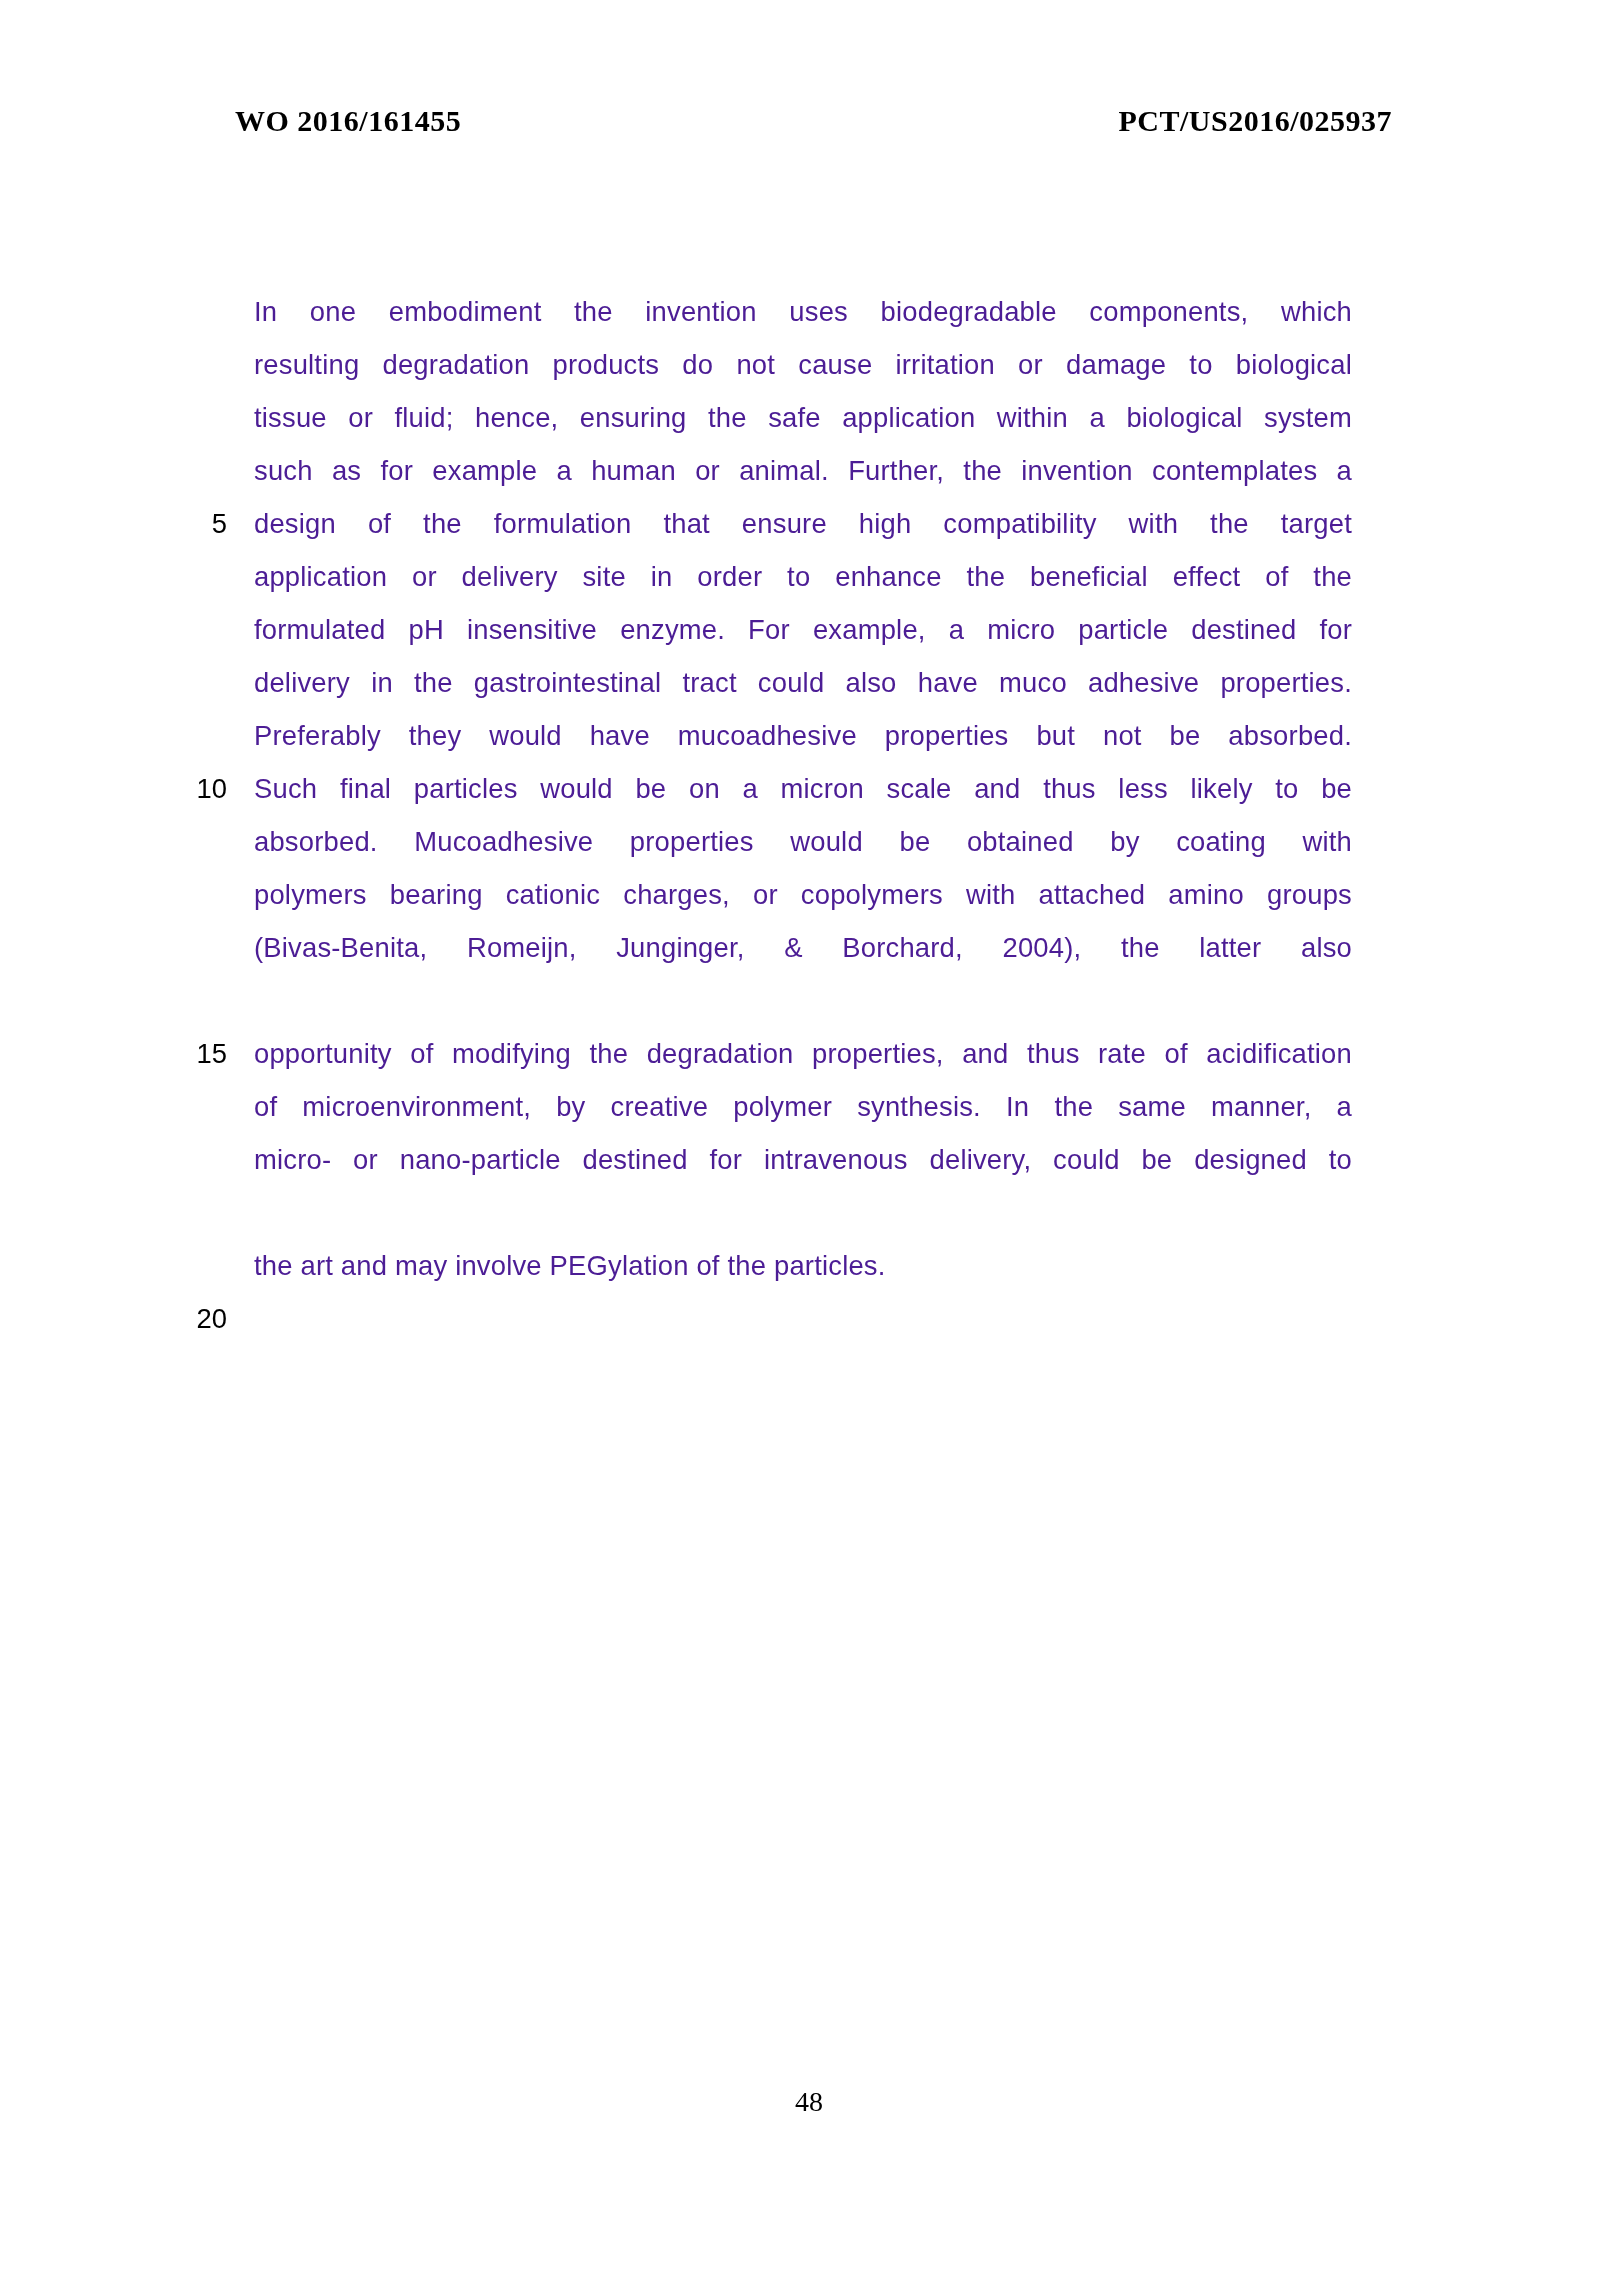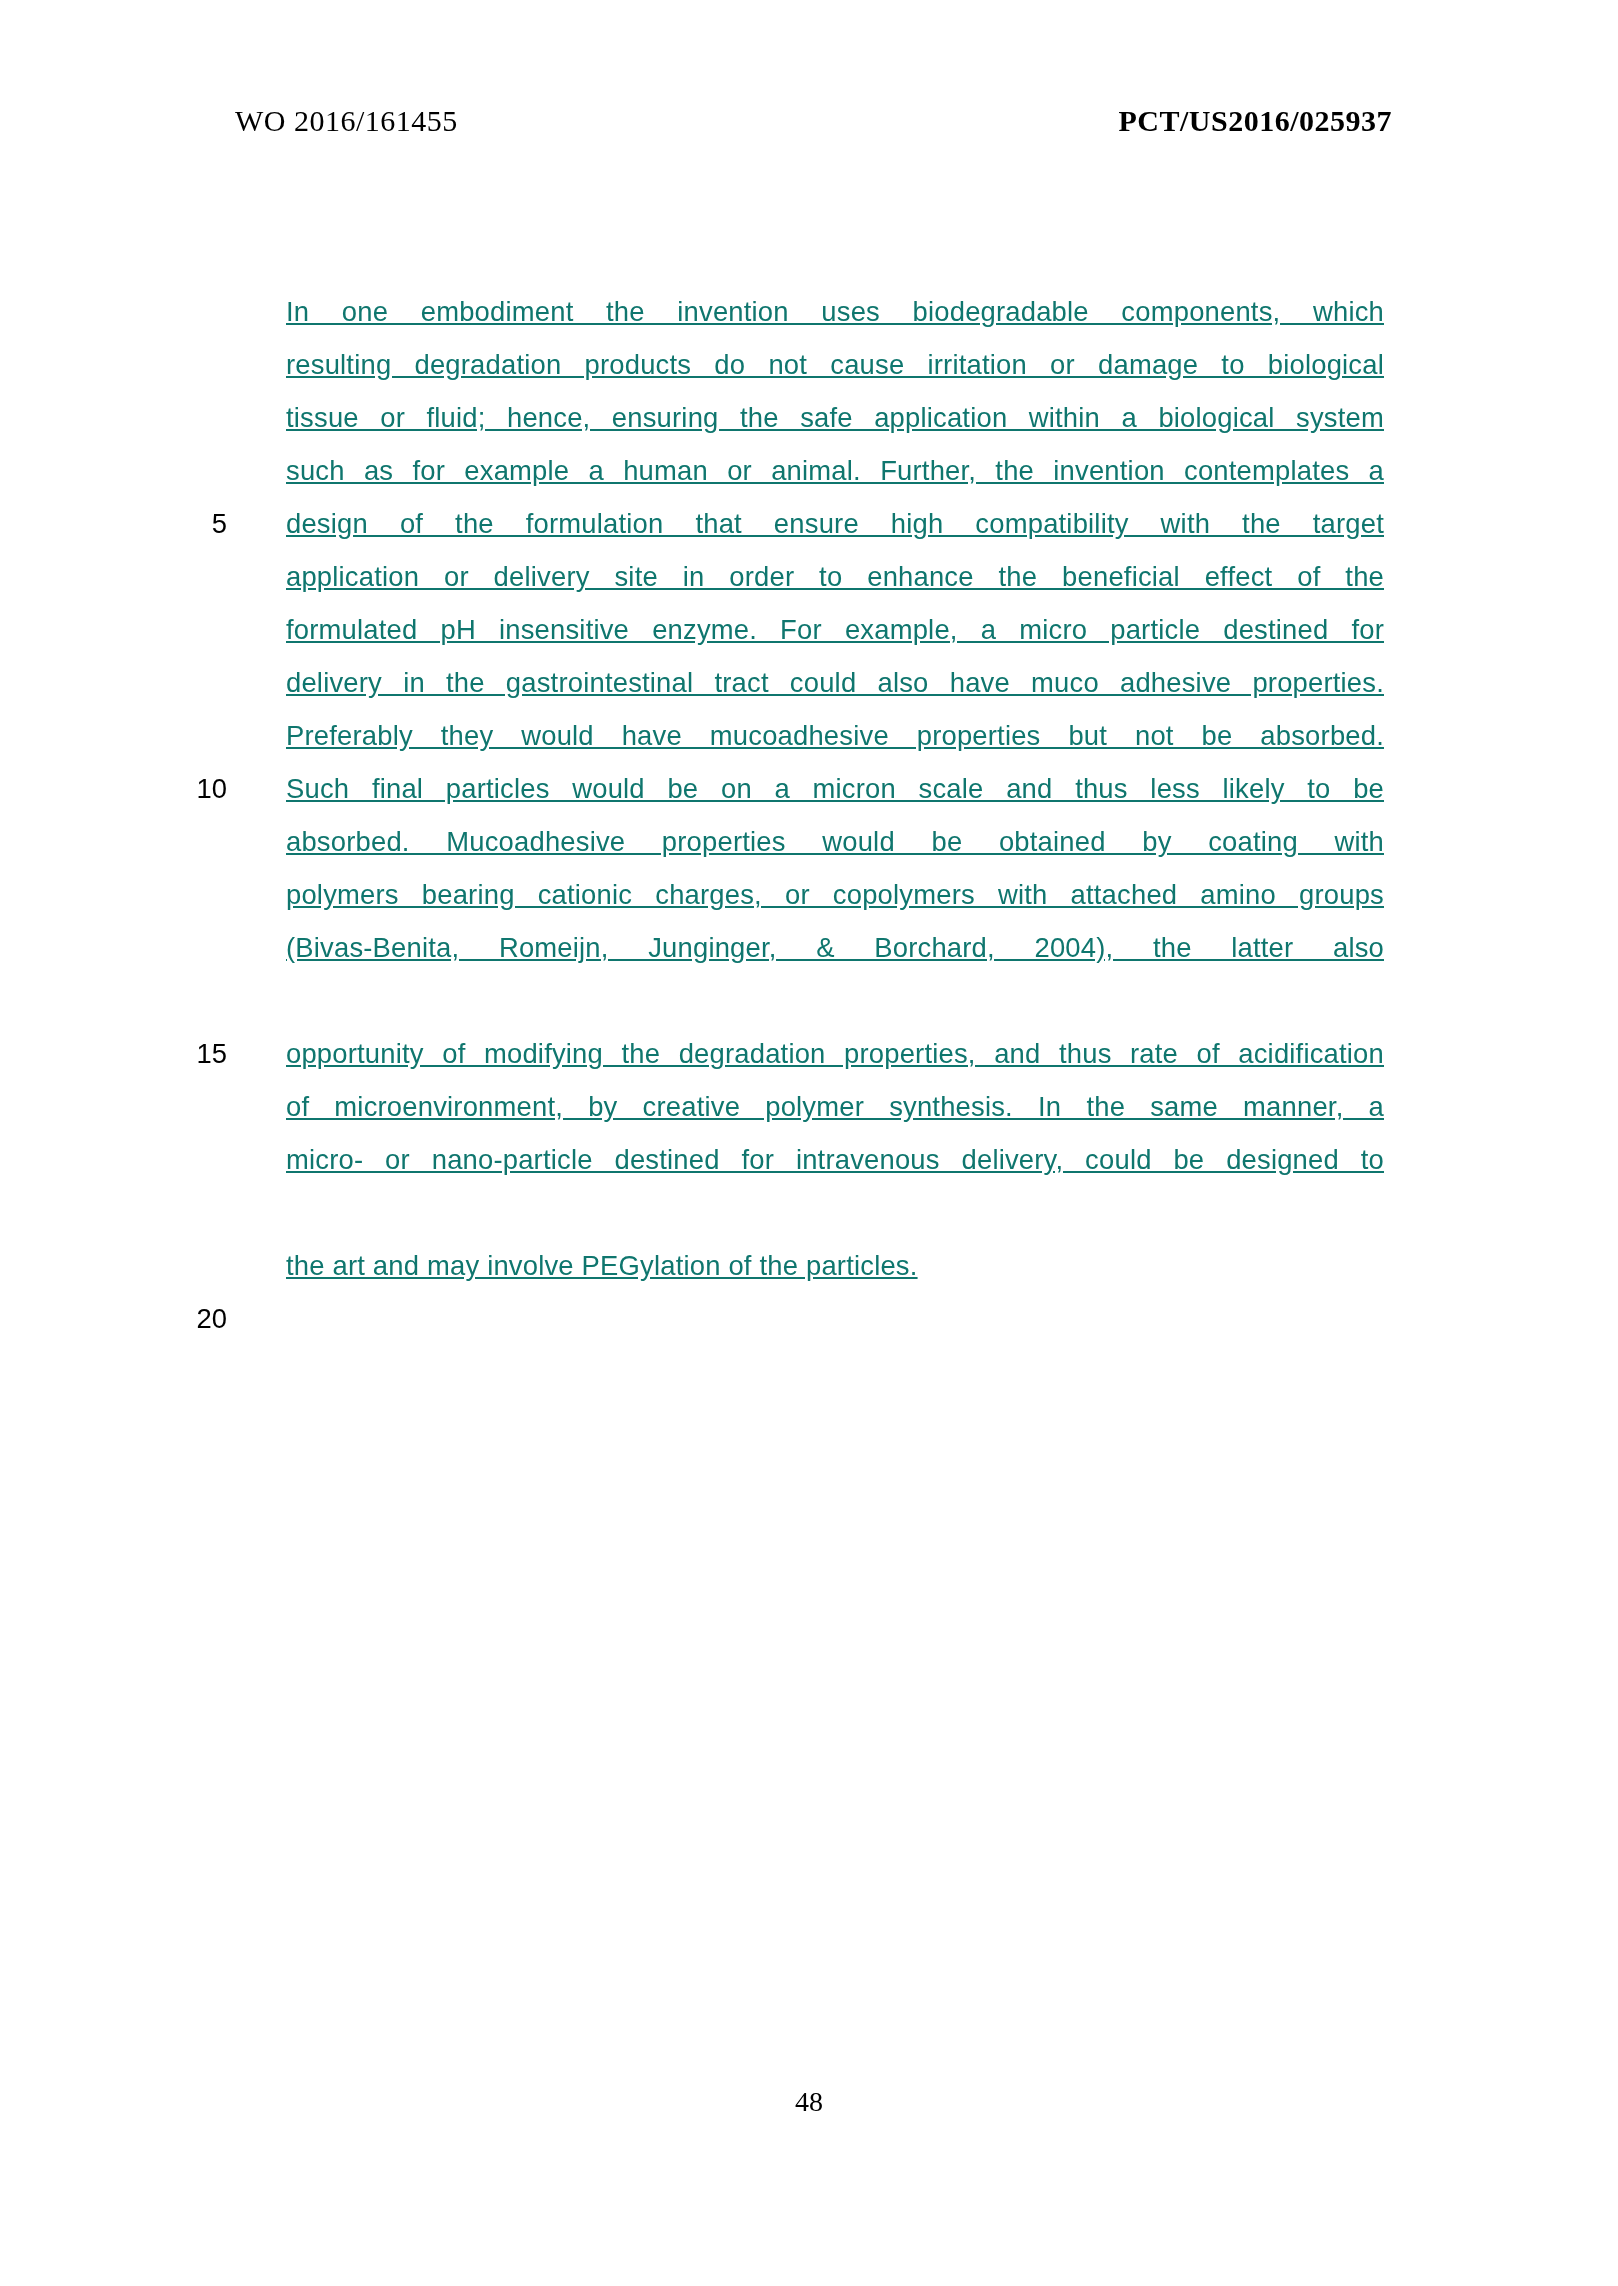--- a/index.html
+++ b/index.html
@@ -9,21 +9,21 @@
     position: relative;
     font-family: "Liberation Sans", sans-serif;
     overflow: hidden;
   }
   .page {
     position: absolute; inset: 0; background: #ffffff;
   }
   .header-left {
     position: absolute; left: 235px; top: 104px;
     font-family: "Liberation Serif", serif;
-    font-weight: normal; font-size: 30px; letter-spacing: 0.5px;
+    font-weight: bold; font-size: 30px; letter-spacing: 0.5px;
     white-space: nowrap;
   }
   .header-right {
     position: absolute; right: 226px; top: 104px;
     font-family: "Liberation Serif", serif;
     font-weight: bold; font-size: 30px; letter-spacing: 0.5px;
     white-space: nowrap;
   }
   .content {
     position: absolute; top: 285px; left: 0; width: 1618px;
@@ -33,29 +33,28 @@
   }
   .line-num {
     flex: 0 0 227px; width: 227px;
     text-align: right;
     font-family: "Liberation Sans", sans-serif;
     font-size: 27.4px; line-height: 53px;
     color: #000;
   }
   .line-text {
     flex: 0 0 1098px; width: 1098px;
-    margin-left: 59px;
+    margin-left: 27px;
     font-family: "Liberation Sans", sans-serif;
     font-size: 27.4px; line-height: 53px;
     letter-spacing: 0.2px;
     text-align: justify;
     text-align-last: justify;
     white-space: normal;
-    color: #0f766e;
-    text-decoration: underline;
+    color: #4c1d95;
   }
   .line-text.no-justify {
     text-align-last: left;
   }
   .footer-page-number {
     position: absolute; top: 2061px; left: 0; width: 1618px;
     text-align: center;
     font-family: "Liberation Serif", serif;
     font-size: 28px;
     margin-top: 25px;

